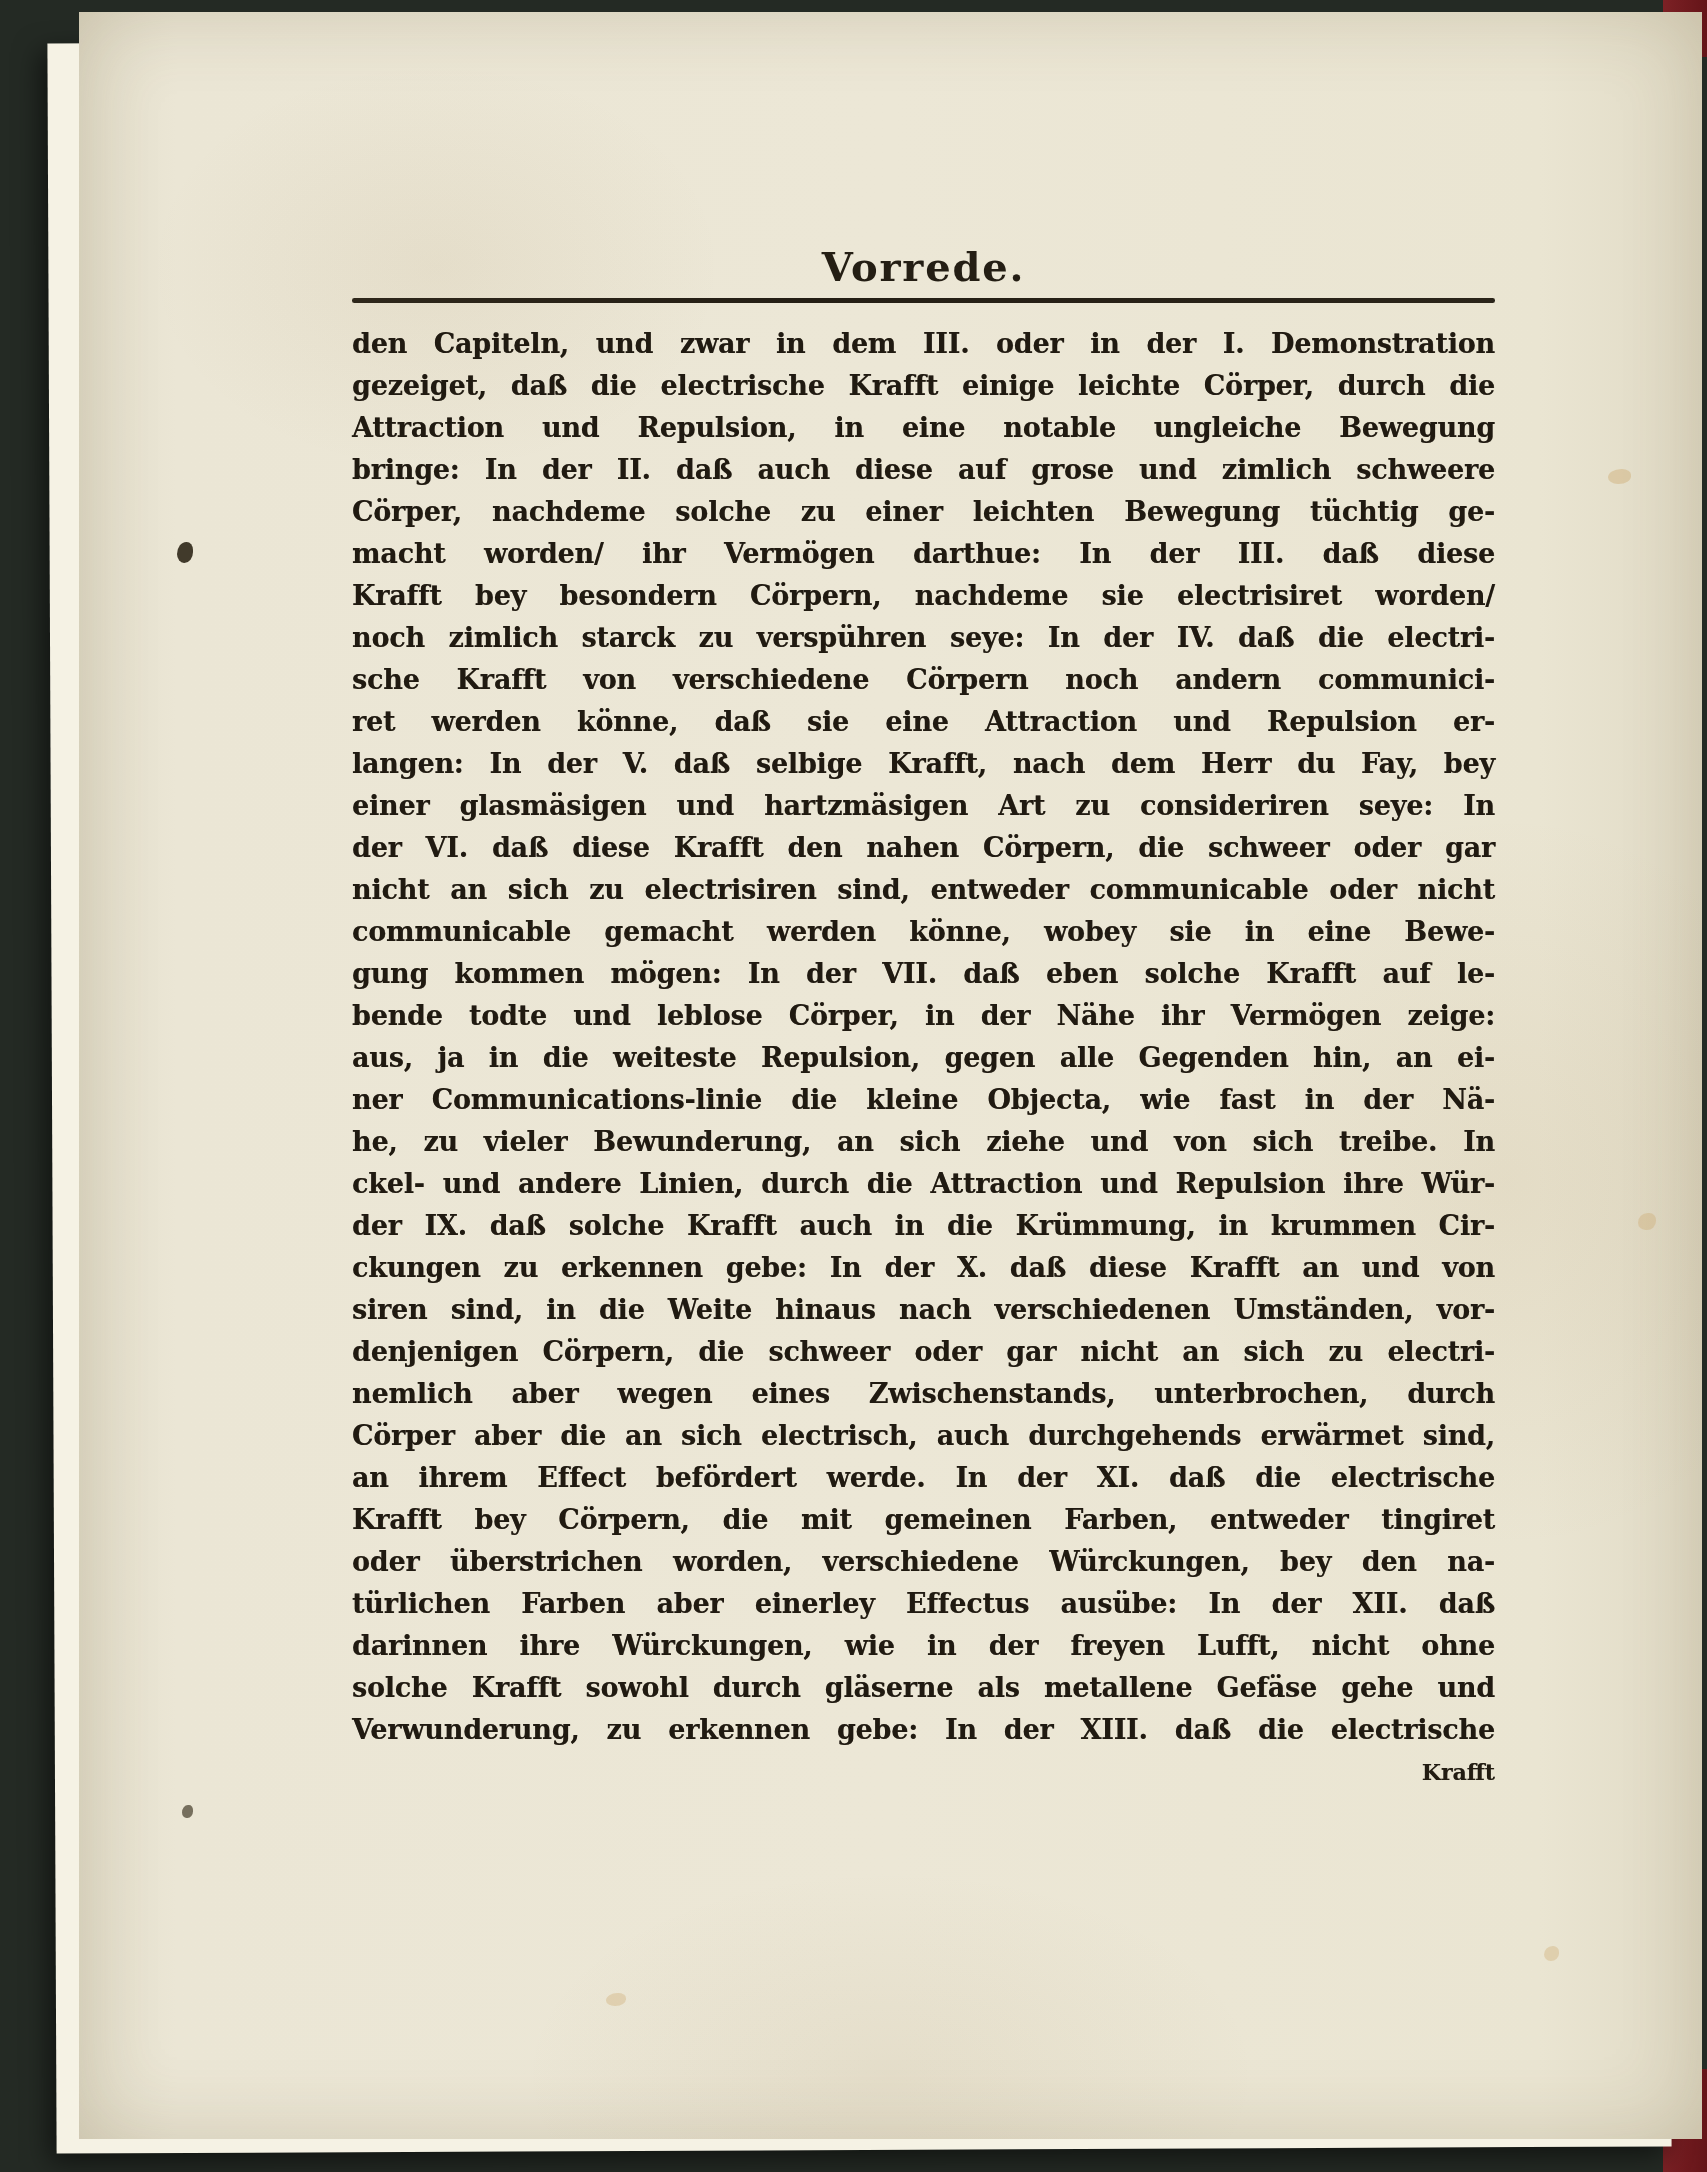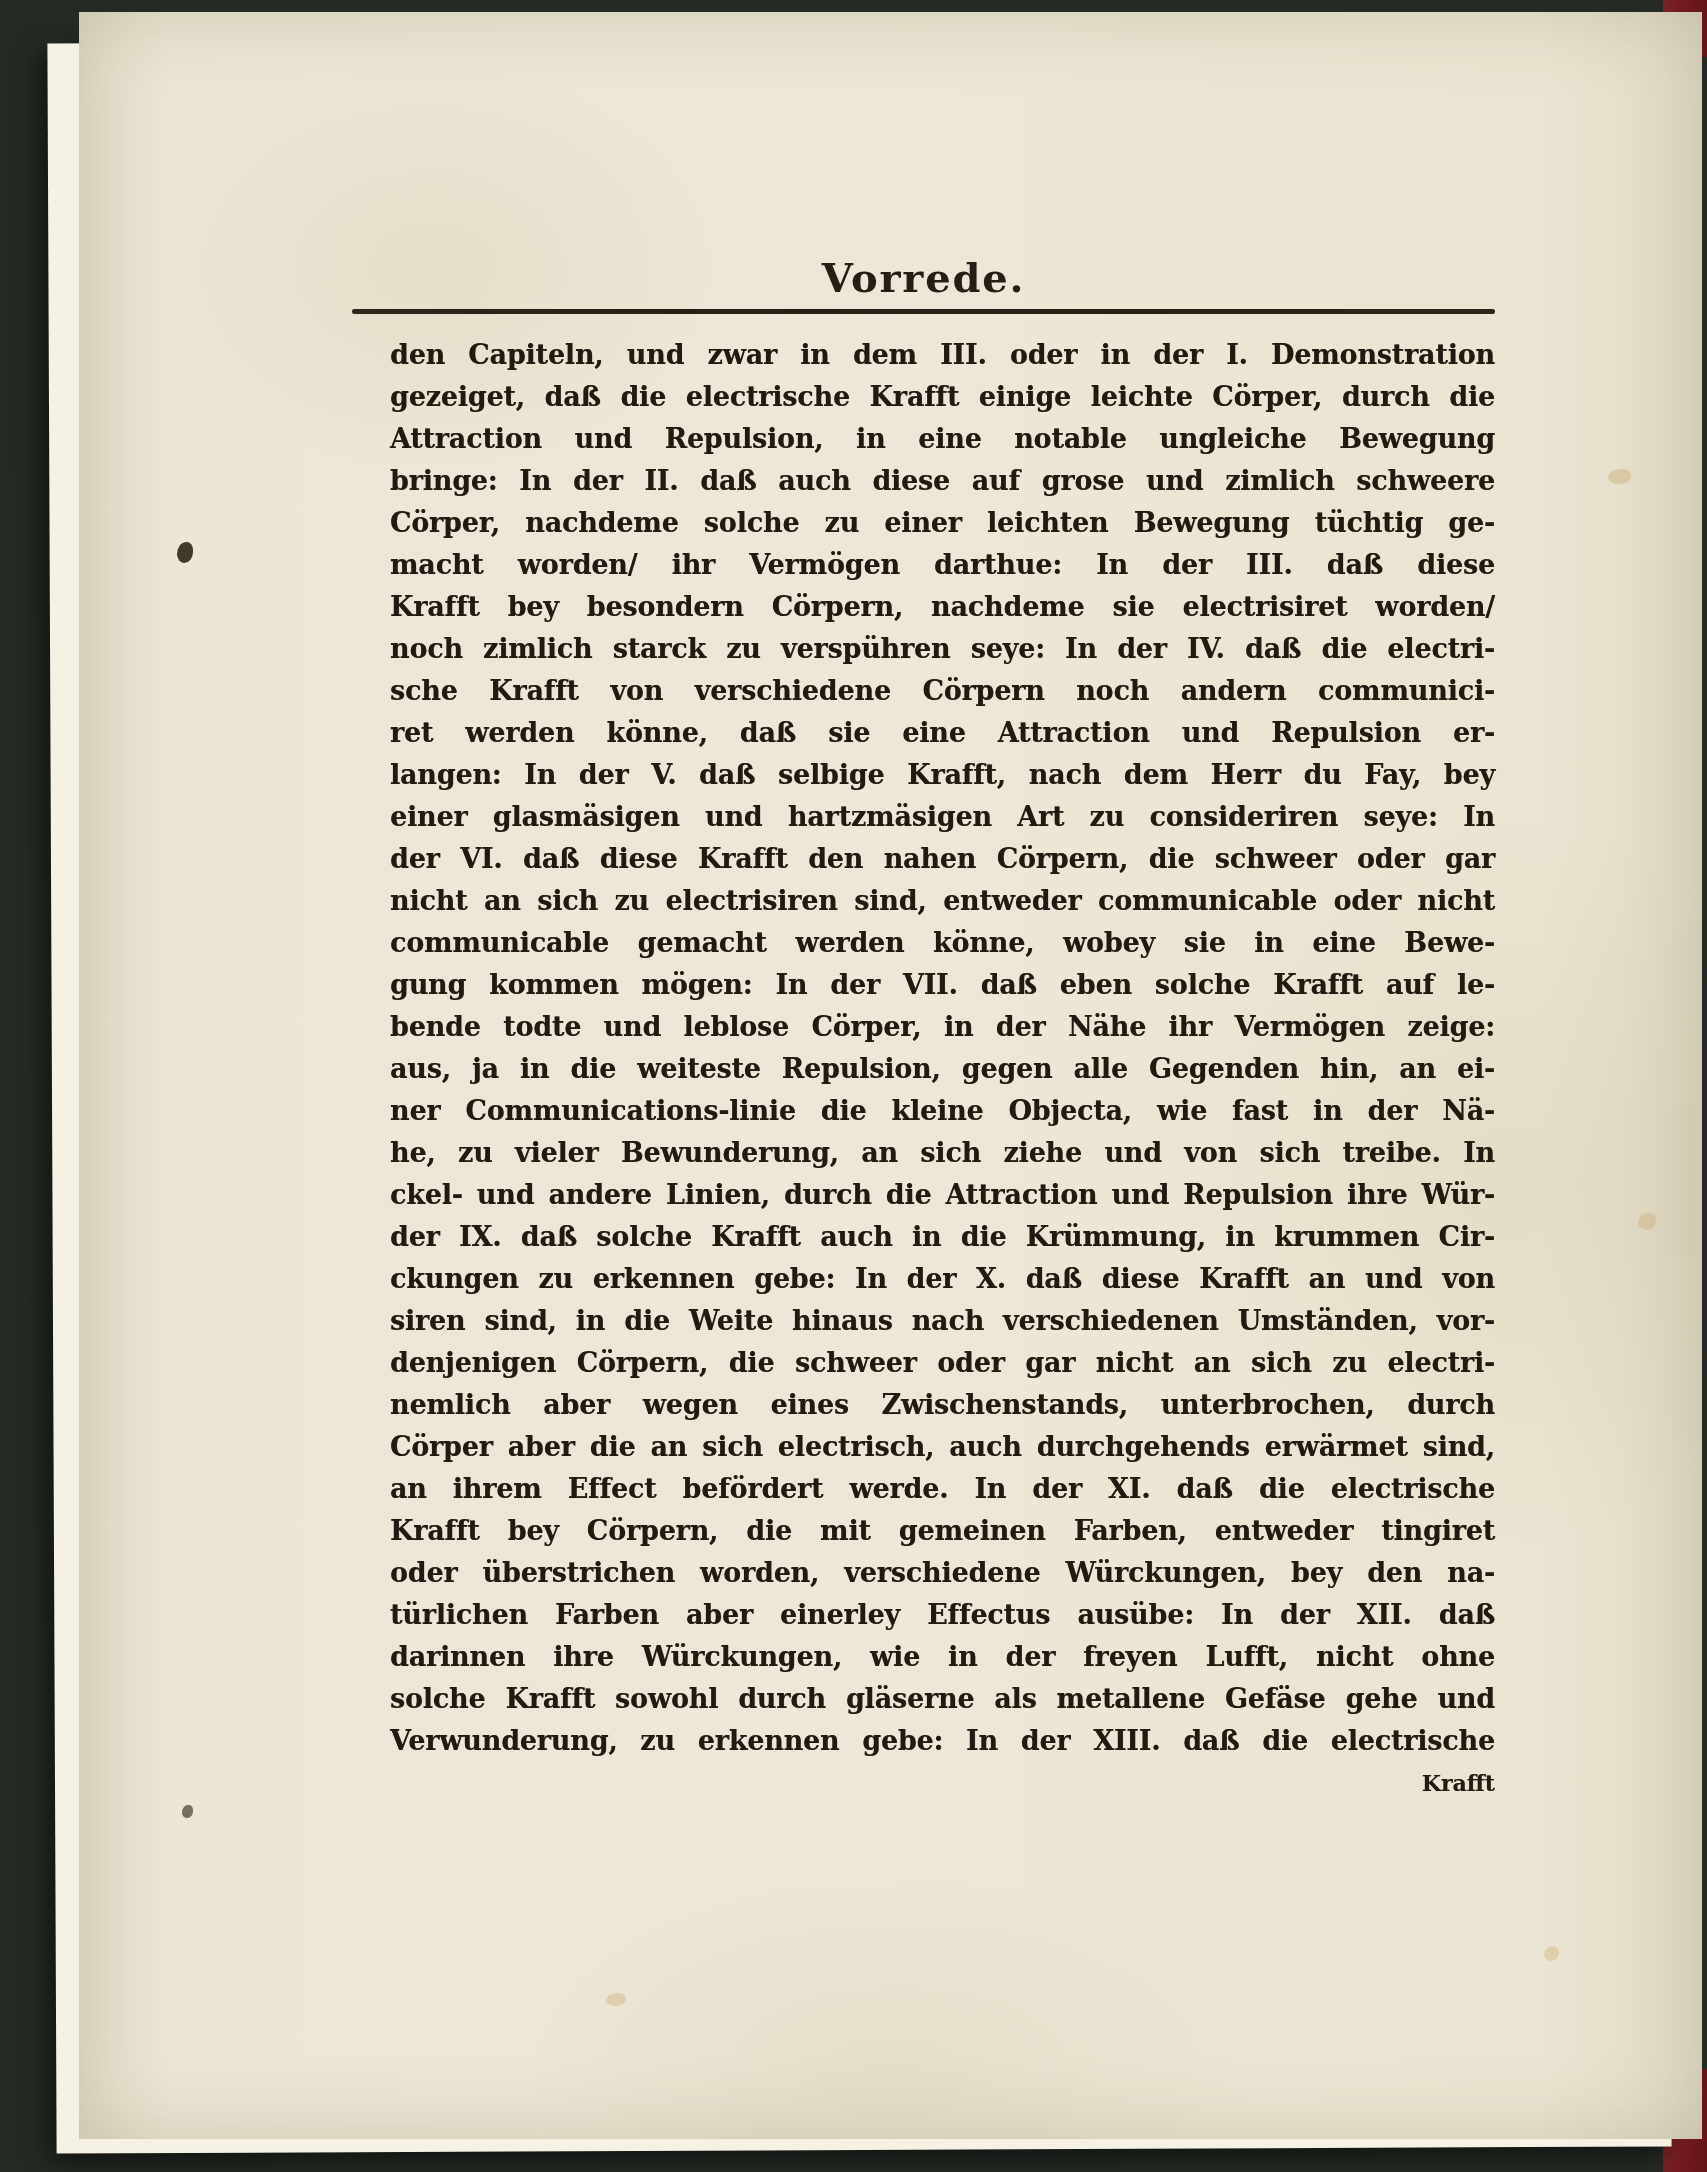--- a/index.html
+++ b/index.html
@@ -63,21 +63,21 @@
   .speck-2 { left: 103px; top: 1793px; width: 10.5px; height: 13px; background: #5a5240; opacity: .8; }
   .fox-1 { left: 1529px; top: 457px;  width: 23.4px; height: 15.2px; background: #c9a05e; opacity: .35; }
   .fox-2 { left: 1559px; top: 1201px; width: 17.6px; height: 17.6px; background: #c9a05e; opacity: .3; }
   .fox-3 { left: 527px;  top: 1981px; width: 20px; height: 13px; background: #c9a05e; opacity: .3; }
   .fox-4 { left: 1465px; top: 1934px; width: 15.2px; height: 15.2px; background: #c9a05e; opacity: .3; }
 
   
   .text-block {
     position: absolute;
     left: 352px;
-    top: 254px;
+    top: 243px;
     width: 1143px;
     color: #221c12;
   }
   .heading {
     text-align: center;
     font-size: 40px;
     font-weight: 700;
     letter-spacing: 1.8px;
     color: #241e14;
   }
@@ -93,21 +93,20 @@
   .line {
     font-size: 27px;
     line-height: 42px;
     font-weight: 700;
     letter-spacing: -0.2px;
     text-align: justify;
     text-align-last: justify;
     color: #201a11;
     text-shadow: 0.2px 0.2px 0 rgba(32,26,17,0.55);
     white-space: normal;
-    margin-left: 38px;
   }
   .catchword {
     font-size: 22px;
     line-height: 42px;
     font-weight: 700;
     text-align: right;
     text-shadow: 0.2px 0.2px 0 rgba(32,26,17,0.55);
   }
 </style>
 </head>

